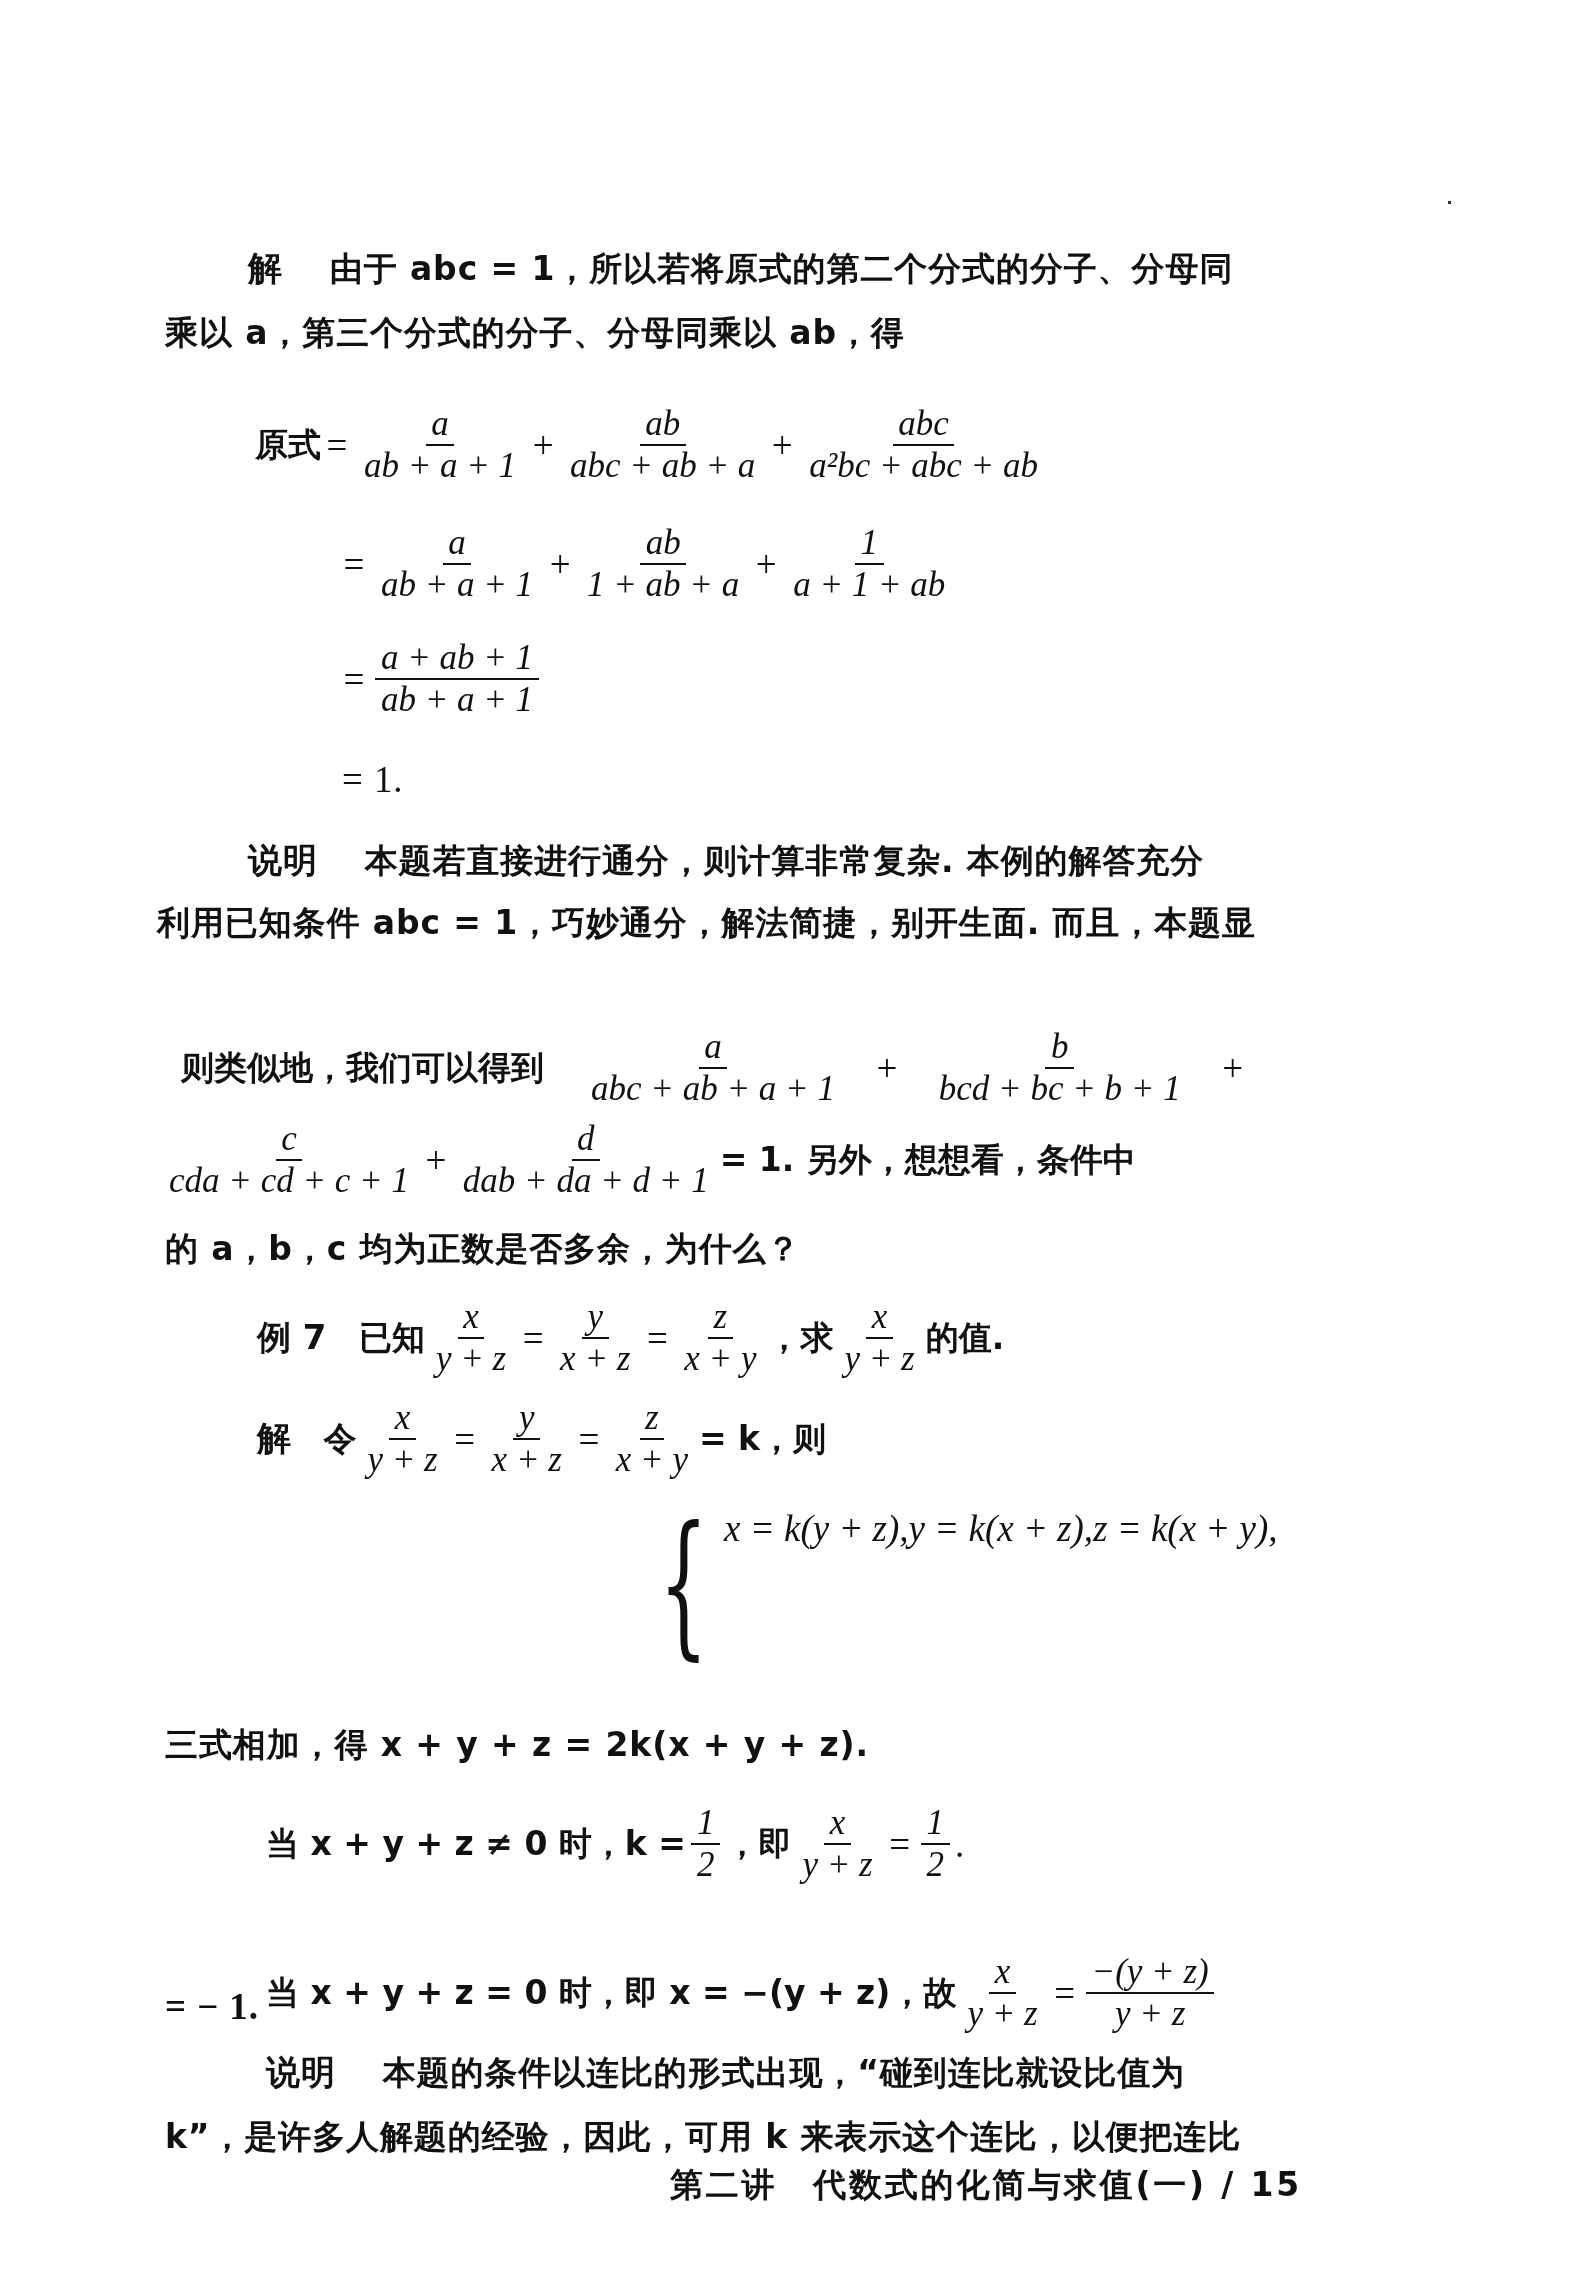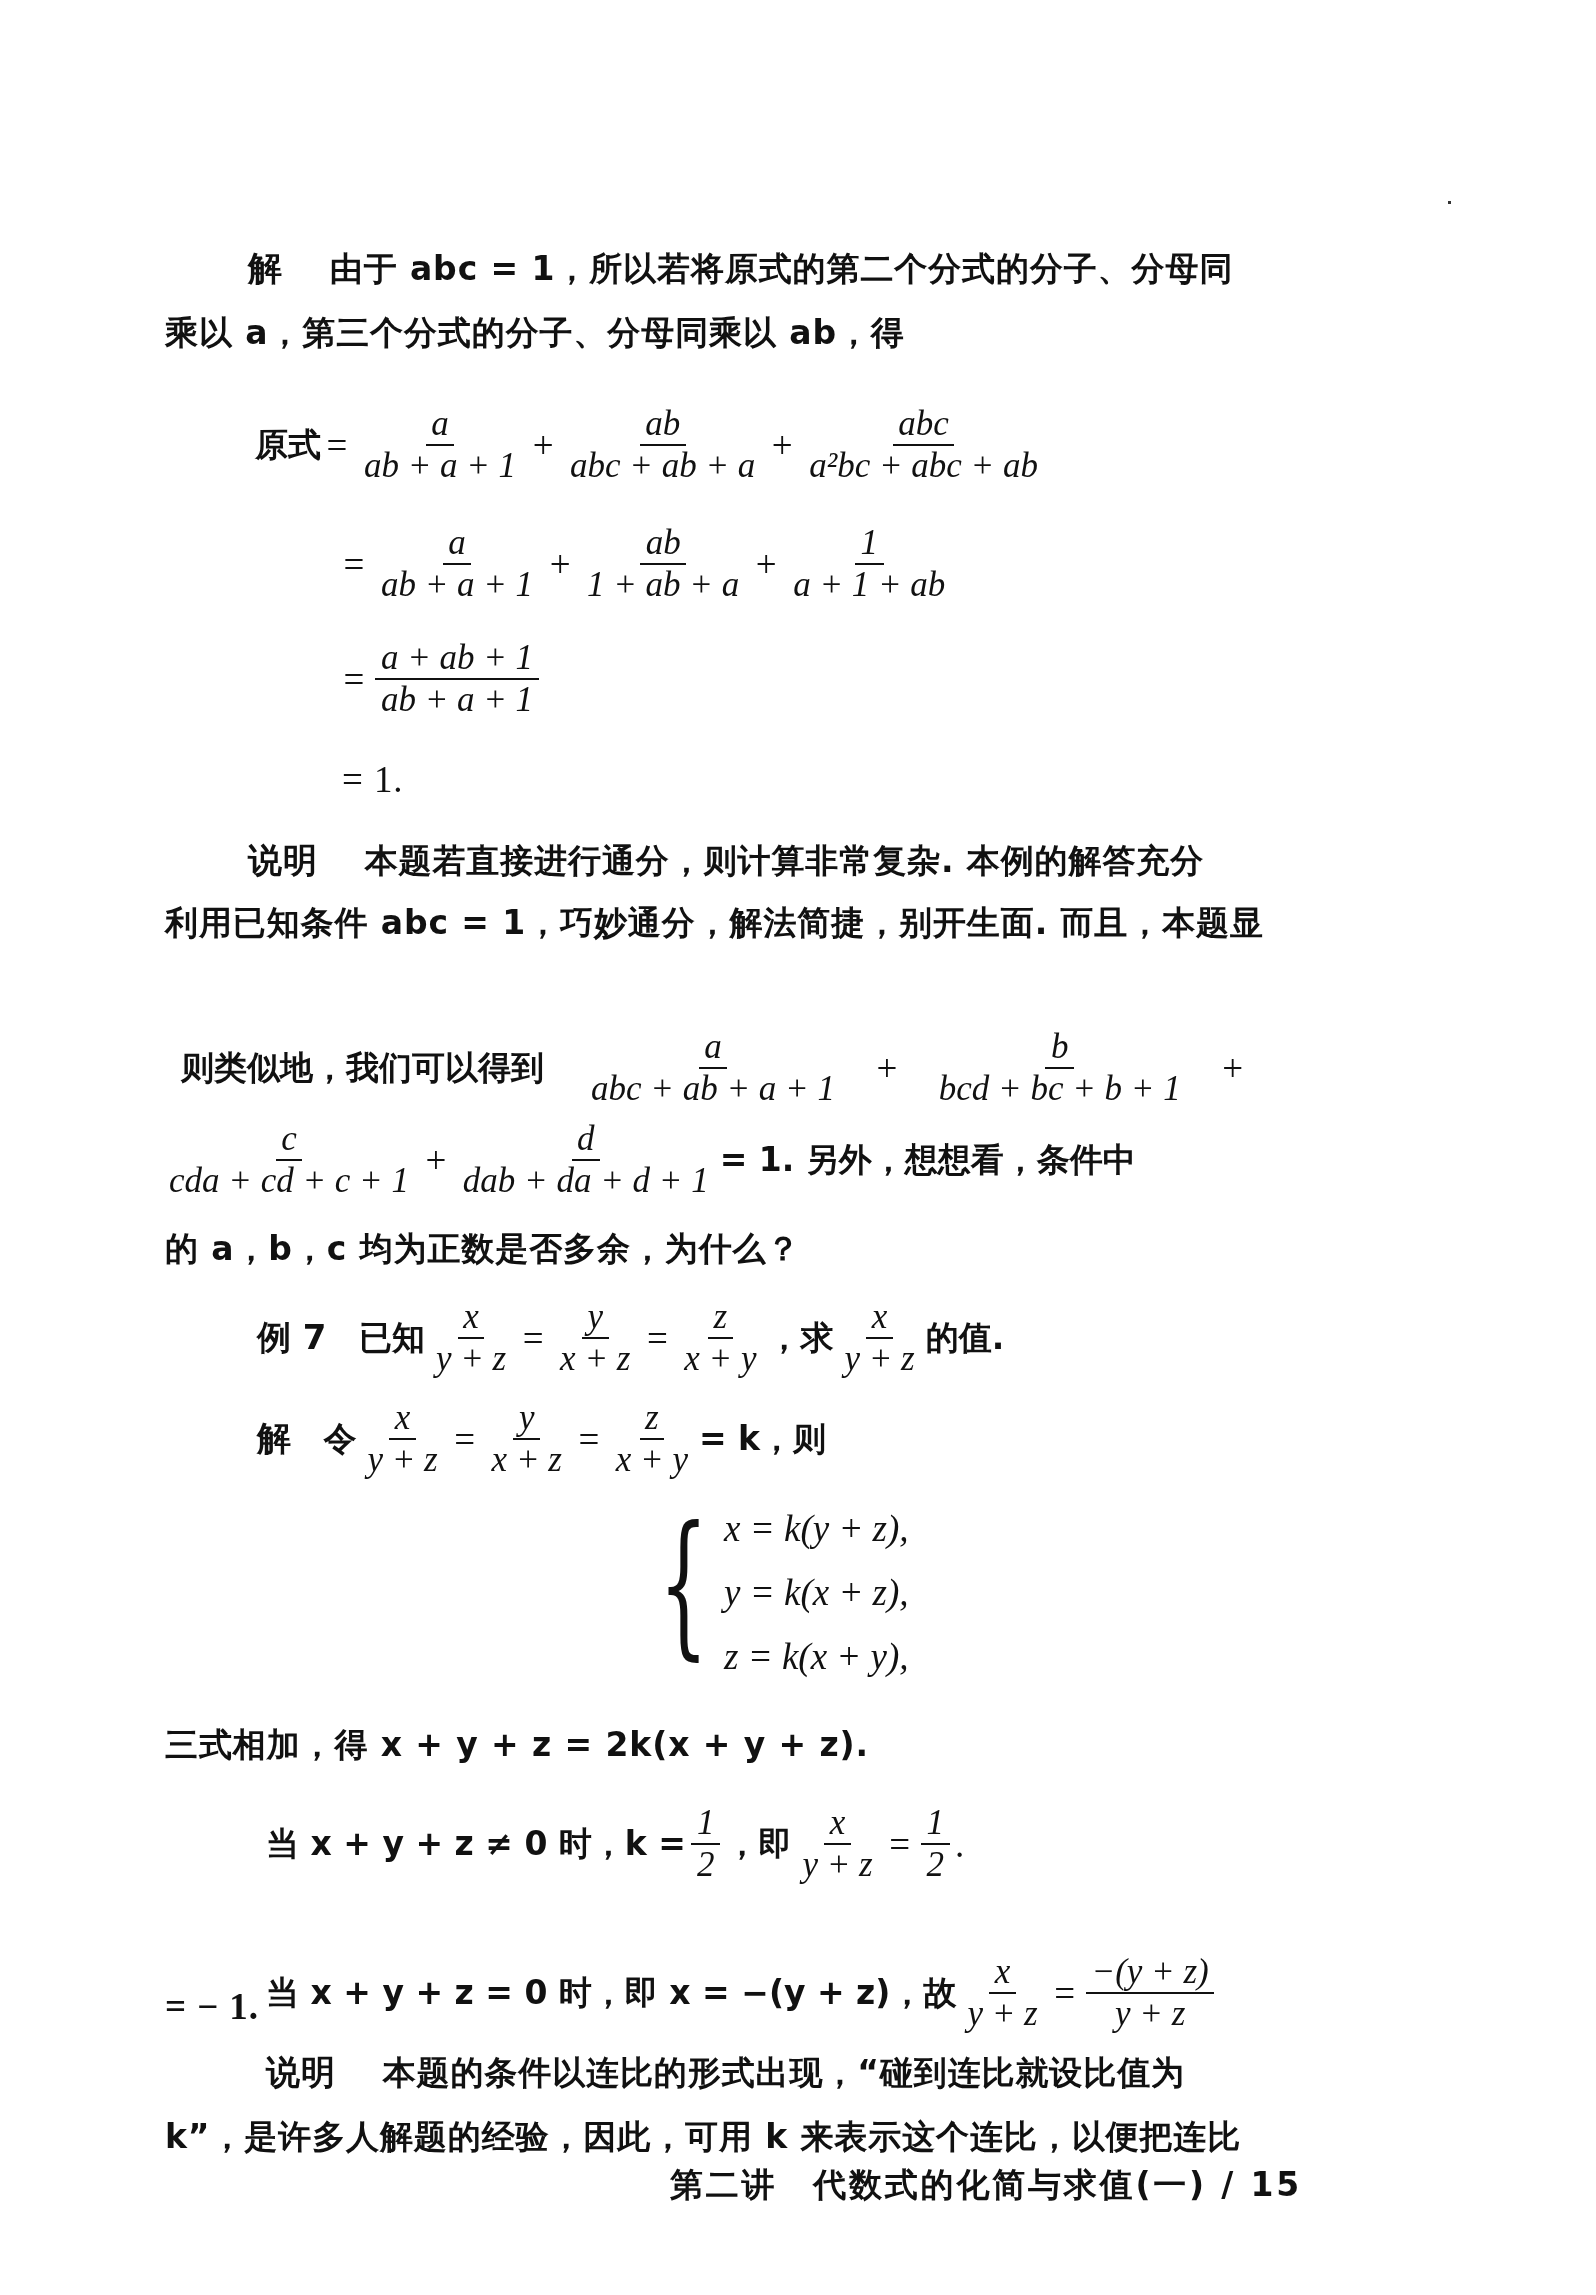--- a/index.html
+++ b/index.html
@@ -16,21 +16,21 @@
     font-family: "Liberation Serif", "DejaVu Serif", serif; font-style: italic; font-size: 35px;
     line-height: 40px; padding: 0 5.5px; white-space: nowrap;
   }
   .frac .num { border-bottom: 2.3px solid #111; }
   .op { font-family: "Liberation Serif", serif; font-size: 37px; margin: 0 5.5px; vertical-align: middle; }
   .row { position: absolute; display: flex; align-items: center; white-space: nowrap; font-size: 34px; }
   .lbl { font-weight: bold; font-family: "DejaVu Sans", sans-serif; }
   .cjk { font-family: "DejaVu Sans", sans-serif; font-weight: bold; font-size: 33px; }
   .system { position: absolute; left: 634px; top: 1497px; display: flex; align-items: stretch; }
   .brace { font-family: "DejaVu Serif", serif; font-size: 156px; line-height: 174px; transform: scaleX(0.5); margin-right: -9.2px; }
-  .eqs { display: flex; flex-direction: column; justify-content: space-between; }
+  .eqs { display: flex; justify-content: space-between; }
   .eqs div { font-family: "Liberation Serif", serif; font-style: italic; font-size: 37px; line-height: 64px; }
   .footer { position: absolute; left: 670px; top: 2163px; font-family: "DejaVu Sans", sans-serif; font-weight: bold; font-size: 33px; letter-spacing: 2.8px; }
   .dot { position: absolute; width: 2.8px; height: 2.8px; background: #333; }
 </style>
 </head>
 <body>
 
 <div class="page">
 
   <div class="dot" style="left:1448px;top:201px;"></div>
@@ -87,21 +87,21 @@
         <span class="den">ab + a + 1</span>
       </span>
   </div>
 
   <div class="line mn" style="left:342px;top:758px;">= 1.</div>
 
   <div class="line" style="left:248px;top:838px;">
     <span class="lbl">说明</span>&nbsp;&nbsp;&nbsp;
     <span class="cjk">本题若直接进行通分，则计算非常复杂. 本例的解答充分</span>
   </div>
-  <div class="line" style="left:165px;top:900px;text-align:right;">
+  <div class="line" style="left:157px;top:900px;text-align:right;">
     <span class="cjk">利用已知条件 abc = 1，巧妙通分，解法简捷，别开生面. 而且，本题显</span>
   </div>
 
   <div class="row" style="left:181px;top:1027px;gap:25px;">
     <span class="cjk">则类似地，我们可以得到</span>
     <span class="frac" style="margin-left:16.5px;">
         <span class="num">a</span>
         <span class="den">abc + ab + a + 1</span>
       </span>
     <span class="op">+</span>

